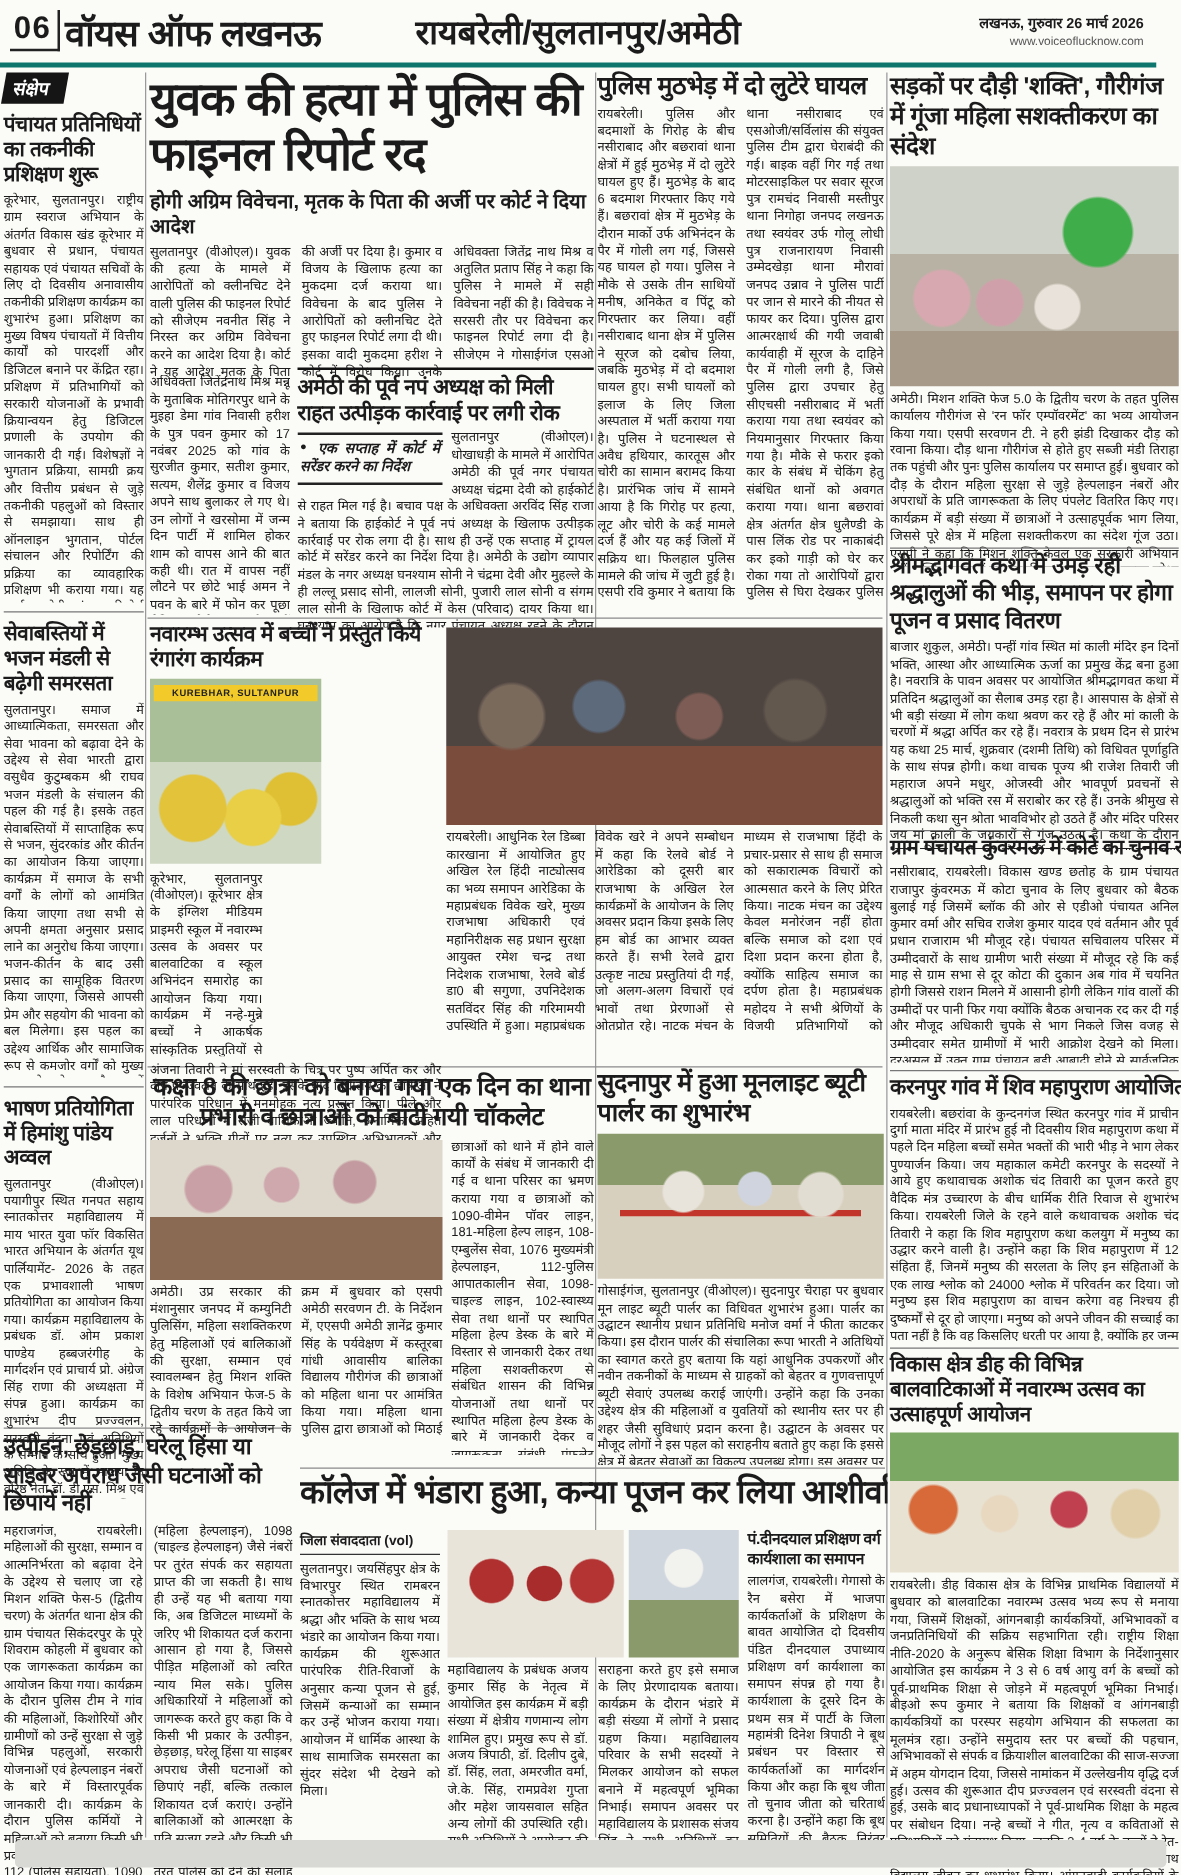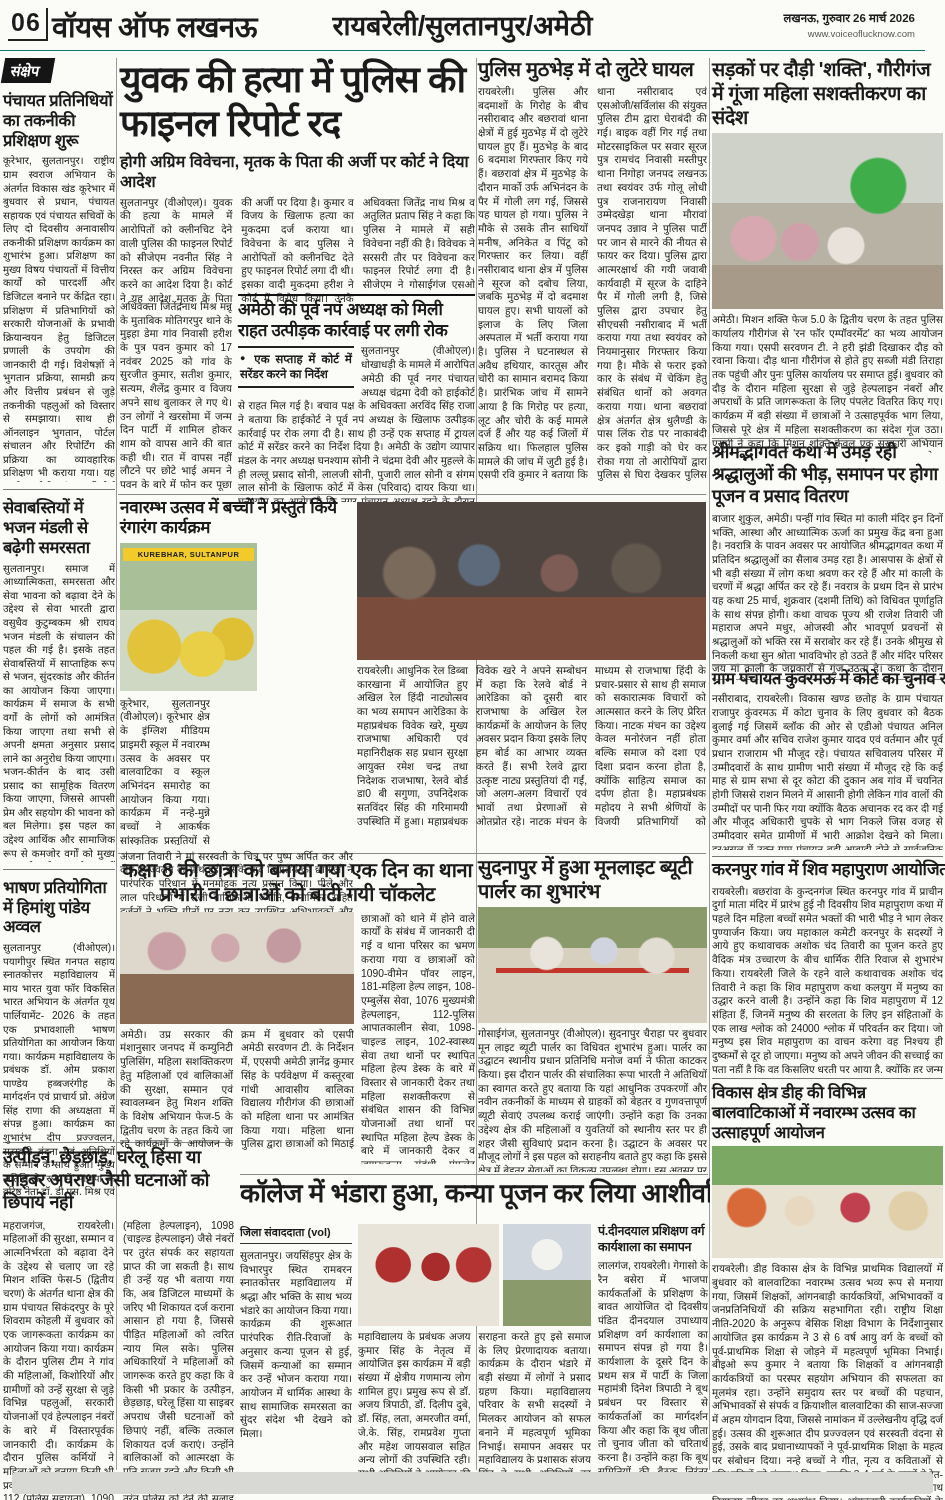--- a/index.html
+++ b/index.html
@@ -1,19 +1,19 @@
 <!DOCTYPE html>
 <html><head>
 <meta charset="utf-8">
 <style>
   html,body{margin:0;padding:0;background:#888;}
   .page{position:relative;width:945px;height:1500px;background:#fbfbf8;color:#1b1b1b;
         font-family:"Liberation Sans","DejaVu Sans",sans-serif;overflow:hidden;}
   
-  .mh{position:absolute;left:0;top:0;width:925px;height:50px;border-bottom:1px solid #0f766e;}
+  .mh{position:absolute;left:0;top:0;width:925px;height:50px;border-bottom:4px solid #0f766e;}
   .mh-no{position:absolute;left:8px;top:8px;border:2px solid #222;border-left:none;border-top:none;
          font-size:25px;font-weight:bold;padding:0 5px 2px 3px;letter-spacing:1px;}
   .mh-name{position:absolute;left:52px;top:6px;font-size:29px;font-weight:bold;letter-spacing:-.5px;}
   .mh-region{position:absolute;left:50%;transform:translateX(-50%);top:6px;font-size:27px;font-weight:bold;}
   .mh-right{position:absolute;right:10px;top:10px;text-align:right;}
   .mh-date{font-size:11.5px;font-weight:bold;}
   .mh-web{font-size:9.5px;color:#555;margin-top:3px;}
   
   .bt{font-size:10.3px;line-height:1.33;text-align:justify;overflow:hidden;}
   .hl{font-weight:bold;line-height:1.18;letter-spacing:-.3px;}
@@ -30,21 +30,21 @@
   .rail-sep{border:none;border-top:1px solid #777;margin:7px 0 5px 0;}
   
   .main-art{position:absolute;left:120px;top:58px;width:355px;}
   .h-main{font-size:37px;font-weight:bold;line-height:1.2;letter-spacing:-1px;}
   .h-sub{font-size:16px;font-weight:bold;margin:5px 0 4px 0;line-height:1.25;}
   .main-cols{column-count:3;column-gap:9px;height:118px;}
   .main-cont{position:absolute;left:120px;top:300px;width:112px;height:192px;}
   .amethi{position:absolute;left:238px;top:294px;width:237px;height:198px;border-top:2px solid #111;padding-top:4px;}
   .amethi h3{margin:0 0 3px 0;font-size:17px;line-height:1.22;}
   .pullq{float:left;width:112px;border-top:2px solid #222;border-bottom:2px solid #222;
-         font-size:11.5px;font-weight:bold;padding:4px 2px;margin:2px 7px 2px 0;line-height:1.3;}
+         font-size:11.5px;font-weight:bold;padding:4px 2px;margin:2px 7px 2px 0;line-height:1.3;font-style:italic;}
   .pullq .dot{font-size:9px;vertical-align:2px;}
   
   .enc{position:absolute;left:478px;top:58px;width:229px;}
   .enc h2{margin:0 0 4px 0;font-size:20px;line-height:1.15;white-space:nowrap;}
   .enc .bt{column-count:2;column-gap:9px;height:398px;}
   .nav{position:absolute;left:120px;top:498px;width:233px;}
   .nav h2{margin:0 0 4px 0;font-size:17px;line-height:1.2;}
   .nav-row{display:flex;gap:6px;flex-direction:column;}
   .nav-ph{width:137px;height:148px;background:
       radial-gradient(circle at 25% 70%,#e3c33a 0 18%,transparent 19%),

